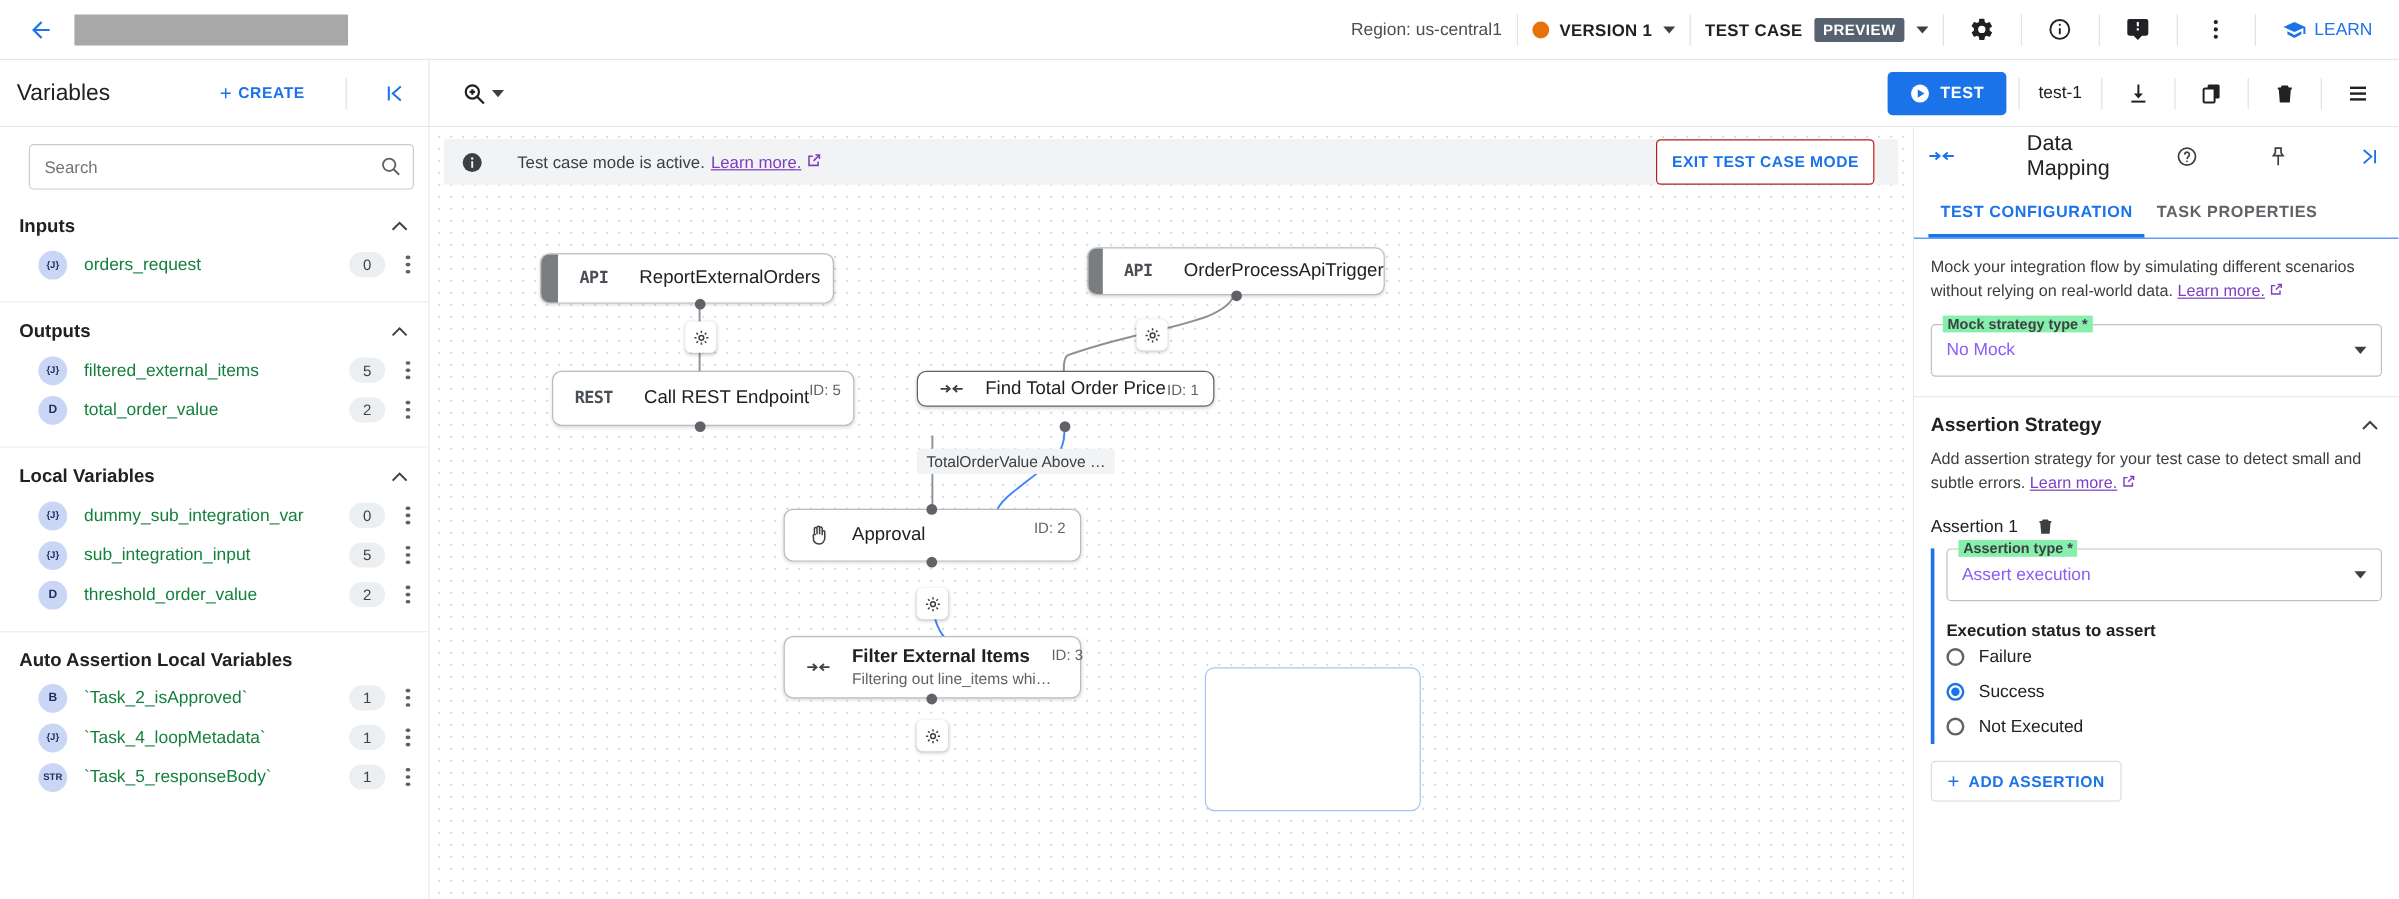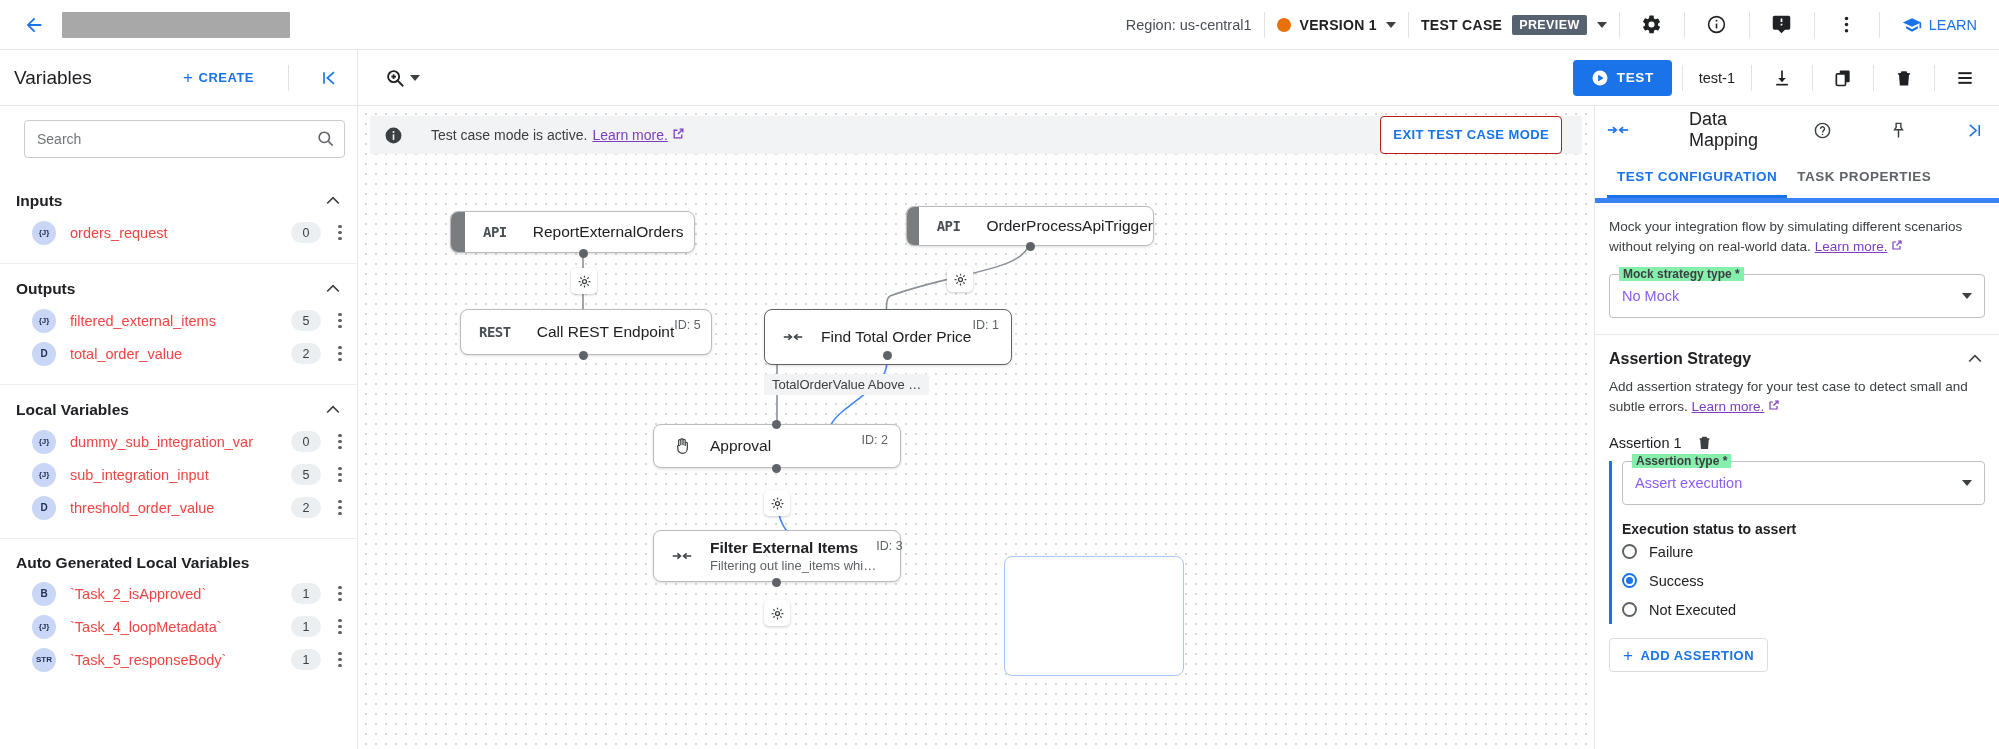--- a/index.html
+++ b/index.html
@@ -51,37 +51,37 @@
              display:flex; align-items:center; gap:8px; padding:0 18px; cursor:pointer;
              font-size:13.5px; font-weight:600; letter-spacing:.6px; font-family:inherit;}
   .testname{ font-size:14.5px; color:#202124; padding:0 6px; white-space:nowrap;}
 
   
   .body{ flex:1; display:flex; min-height:0; }
 
   
   .sidebar{ width:358px; flex:0 0 358px; border-right:1px solid #e4e6e9; background:#fff;
             overflow:hidden; position:relative; }
-  .search-wrap{ margin:14px 12px 18px 12px; position:relative;padding-left:12px; }
+  .search-wrap{ margin:14px 12px 6px 12px; position:relative;padding-left:12px; }
   .search-input{ width:100%; height:38px; border:1px solid #c9ccd1; border-radius:4px;
                  padding:0 38px 0 12px; font-size:14px; font-family:inherit; color:#202124;
                  outline:none; background:#fff;}
   .search-input::placeholder{ color:#70757a; }
   .search-icon{ position:absolute; right:10px; top:9px; color:#5f6368; }
   .sec{ border-bottom:1px solid #eceef0; padding:10px 0 14px 0; }
   .sec:last-child{ border-bottom:none; }
   .sec-head{ display:flex; align-items:center; padding:5px 14px 5px 16px; }
   .sec-title{ flex:1; font-size:15.5px; font-weight:700; color:#202124; }
   .chev{ color:#3c4043; display:flex; align-items:center; cursor:pointer; }
   .var-row{ display:flex; align-items:center; height:33px; padding:0 8px 0 32px; cursor:pointer;}
   .badge{ width:24px;height:24px;border-radius:50%; background:#c9d6f5; color:#21305c;
           display:flex; align-items:center; justify-content:center; flex:0 0 24px;
           font-size:10px; font-weight:700; letter-spacing:0px; }
   .badge.small{ font-size:8px; }
-  .var-name{ flex:1; font-size:14.5px; color:#ef4444; margin-left:14px; white-space:nowrap;
+  .var-name{ flex:1; font-size:14.5px; color:#15803d; margin-left:14px; white-space:nowrap;
              overflow:hidden; text-overflow:ellipsis; }
   .count-pill{ min-width:30px; height:21px; border-radius:11px; background:#eceff1; color:#3c4043;
                font-size:12.5px; display:flex; align-items:center; justify-content:center;
                padding:0 8px; margin-right:10px; }
   .kebab{ width:18px; display:flex; flex-direction:column; align-items:center; gap:2.5px;
           cursor:pointer; }
   .kebab i{ width:3.5px;height:3.5px;border-radius:50%;background:#5f6368; display:block;}
 
   
   .canvas{ flex:1; position:relative; overflow:hidden; background:#fff;
@@ -119,21 +119,21 @@
 
   
   .rpanel{ width:405px; flex:0 0 405px; border-left:1px solid #e4e6e9; background:#fff;
            display:flex; flex-direction:column; overflow:hidden; }
   .rp-head{ height:48px; display:flex; align-items:center; padding:0 12px; flex:0 0 48px;gap:48px; }
   .rp-head .dm-ico{ color:#1a73e8; display:flex; align-items:center; margin-right:12px;}
   .rp-title{ flex:1; font-size:18px; color:#202124; }
   .rp-ico{ width:30px;height:30px; display:flex; align-items:center; justify-content:center;
            cursor:pointer; color:#3c4043; margin-left:4px;}
   .rp-ico.blue{ color:#1a73e8; }
-  .tabs{ display:flex; border-bottom:5px solid #3b82f6; padding:0 12px; flex:0 0 44px; }
+  .tabs{ display:flex; border-bottom:1px solid #3b82f6; padding:0 12px; flex:0 0 44px; }
   .tab{ padding:0 10px; height:44px; display:flex; align-items:center; font-size:13.5px;
         font-weight:600; letter-spacing:.5px; color:#5f6368; cursor:pointer; position:relative;}
   .tab.active{ color:#1a73e8; }
   .tab.active:after{ content:""; position:absolute; left:0; right:0; bottom:0; height:3px;
                      background:#1a73e8; }
   .rp-body{ flex:1; overflow:hidden; }
   .rp-sec{ padding:14px 14px 16px 14px; border-bottom:1px solid #e8eaed;}
   .desc{ font-size:13.5px; color:#3c4043; line-height:1.45; }
   .field{ position:relative; margin-top:18px; border:1px solid #bdc1c6; border-radius:4px;
           height:44px; display:flex; align-items:center; padding:0 12px; cursor:pointer; }
@@ -389,21 +389,21 @@
               <span class="count-pill">2</span>
               <span class="kebab">
                 <i></i>
                 <i></i>
                 <i></i>
               </span>
             </div>
           </div>
           <div class="sec">
             <div class="sec-head">
-              <span class="sec-title">Auto Generated Local Variables</span>
+              <span class="sec-title">Auto Assertion Local Variables</span>
             </div>
             <div class="var-row">
               <span class="badge">B</span>
               <span class="var-name">`Task_2_isApproved`</span>
               <span class="count-pill">1</span>
               <span class="kebab">
                 <i></i>
                 <i></i>
                 <i></i>
               </span>
@@ -496,21 +496,21 @@
       </div>
 
       <div class="node" style="left:102px; top:203px; width:252px; height:46px;">
         <span class="leftbar"></span>
         <span class="tag">REST</span>
         <span class="txt"><span class="title">Call REST Endpoint</span></span>
         <span class="nid">ID: 5</span>
       </div>
       <div class="dot" style="left:221px; top:245px;"></div>
 
-      <div class="node" style="left:406px; top:203px; width:248px; height:56px; border-color:#5f6368;">
+      <div class="node" style="left:406px; top:203px; width:248px; height:30px; border-color:#5f6368;">
         <span class="ico">
           <svg width="20" height="16" viewBox="0 0 26 16" fill="none" stroke="#3c4043" stroke-width="2">
               <line x1="1" y1="8" x2="10" y2="8"></line>
               <polyline points="7,4.5 11,8 7,11.5"></polyline>
               <line x1="25" y1="8" x2="16" y2="8"></line>
               <polyline points="19,4.5 15,8 19,11.5"></polyline>
             </svg>
         </span>
         <span class="txt" style="margin-left:18px"><span class="title">Find Total Order Price</span></span>
         <span class="nid">ID: 1</span>

